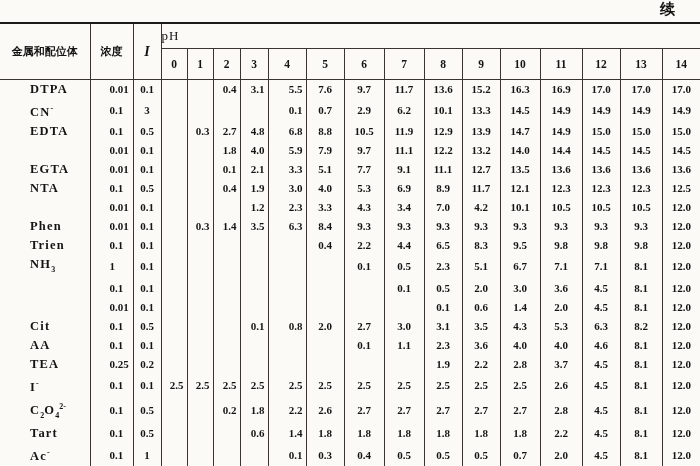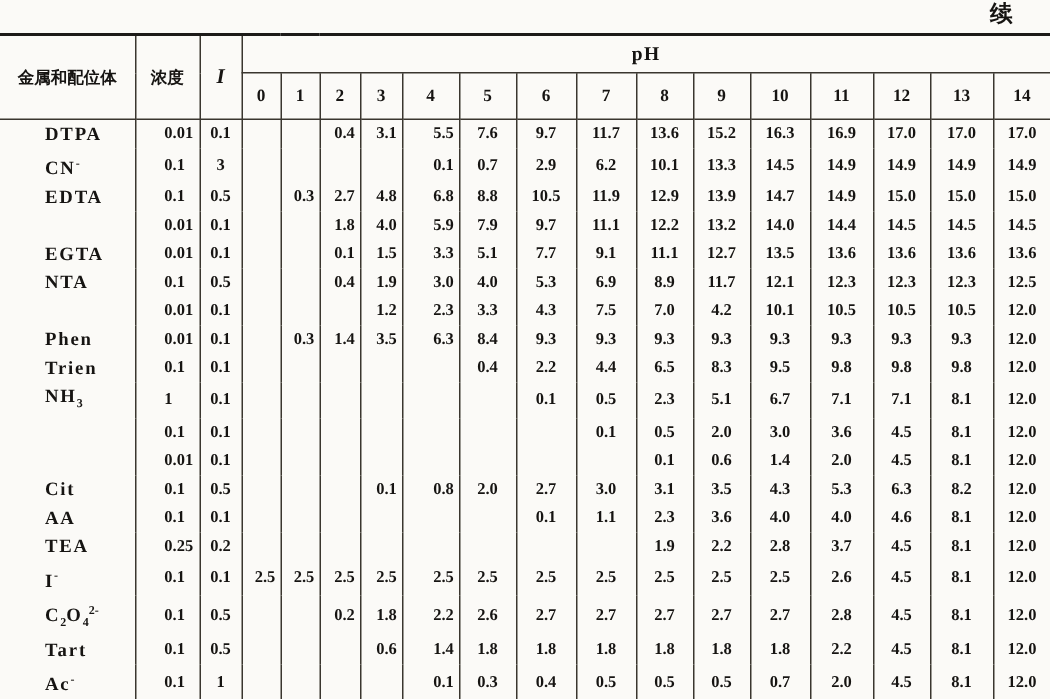--- a/index.html
+++ b/index.html
@@ -18,21 +18,21 @@
     border-top:2.5px solid #1c1a18;
     border-bottom:2.5px solid #1c1a18;
   }
   th,td{padding:0;margin:0;overflow:hidden;white-space:nowrap;}
   
   .vr{border-right:1px solid #3a362f;}
   
   th.span2{height:55px;font-size:11px;font-weight:bold;text-align:center;
     border-bottom:1px solid #3a362f;}
   th.ital{font-style:italic;font-size:14px;}
-  th.ph-label{height:24px;font-size:13px;font-weight:bold;text-align:center;
+  th.ph-label{height:24px;font-size:13px;font-weight:normal;text-align:left;
     border-bottom:1px solid #3a362f;letter-spacing:1px;}
   th.ph-num{height:30px;font-size:11.5px;font-weight:bold;text-align:center;
     border-bottom:1px solid #3a362f;border-right:1px solid #3a362f;}
   th.ph-num:last-child{border-right:none;margin-left:12px;}
   
   td{height:19px;font-size:11px;font-weight:bold;line-height:19px;}
   td.lbl{font-size:12.5px;font-weight:600;letter-spacing:1.2px;
     padding-left:30px;text-align:left;}
   td.conc{text-align:left;padding-left:19px;font-size:11px;}
   td.ion{text-align:center;font-size:11px;}
@@ -172,21 +172,21 @@
         <td class="num vr">14.5</td>
         <td class="num">14.5</td>
       </tr>
       <tr>
         <td class="lbl vr">EGTA</td>
         <td class="conc vr">0.01</td>
         <td class="ion vr">0.1</td>
         <td class="num ra vr"></td>
         <td class="num ra vr"></td>
         <td class="num ra vr">0.1</td>
-        <td class="num ra vr">1.5</td>
+        <td class="num ra vr">2.1</td>
         <td class="num ra vr">3.3</td>
         <td class="num vr">5.1</td>
         <td class="num vr">7.7</td>
         <td class="num vr">9.1</td>
         <td class="num vr">11.1</td>
         <td class="num vr">12.7</td>
         <td class="num vr">13.5</td>
         <td class="num vr">13.6</td>
         <td class="num vr">13.6</td>
         <td class="num vr">13.6</td>
@@ -216,21 +216,21 @@
         <td class="lbl vr"></td>
         <td class="conc vr">0.01</td>
         <td class="ion vr">0.1</td>
         <td class="num ra vr"></td>
         <td class="num ra vr"></td>
         <td class="num ra vr"></td>
         <td class="num ra vr">1.2</td>
         <td class="num ra vr">2.3</td>
         <td class="num vr">3.3</td>
         <td class="num vr">4.3</td>
-        <td class="num vr">7.5</td>
+        <td class="num vr">3.4</td>
         <td class="num vr">7.0</td>
         <td class="num vr">4.2</td>
         <td class="num vr">10.1</td>
         <td class="num vr">10.5</td>
         <td class="num vr">10.5</td>
         <td class="num vr">10.5</td>
         <td class="num">12.0</td>
       </tr>
       <tr>
         <td class="lbl vr">Phen</td>

